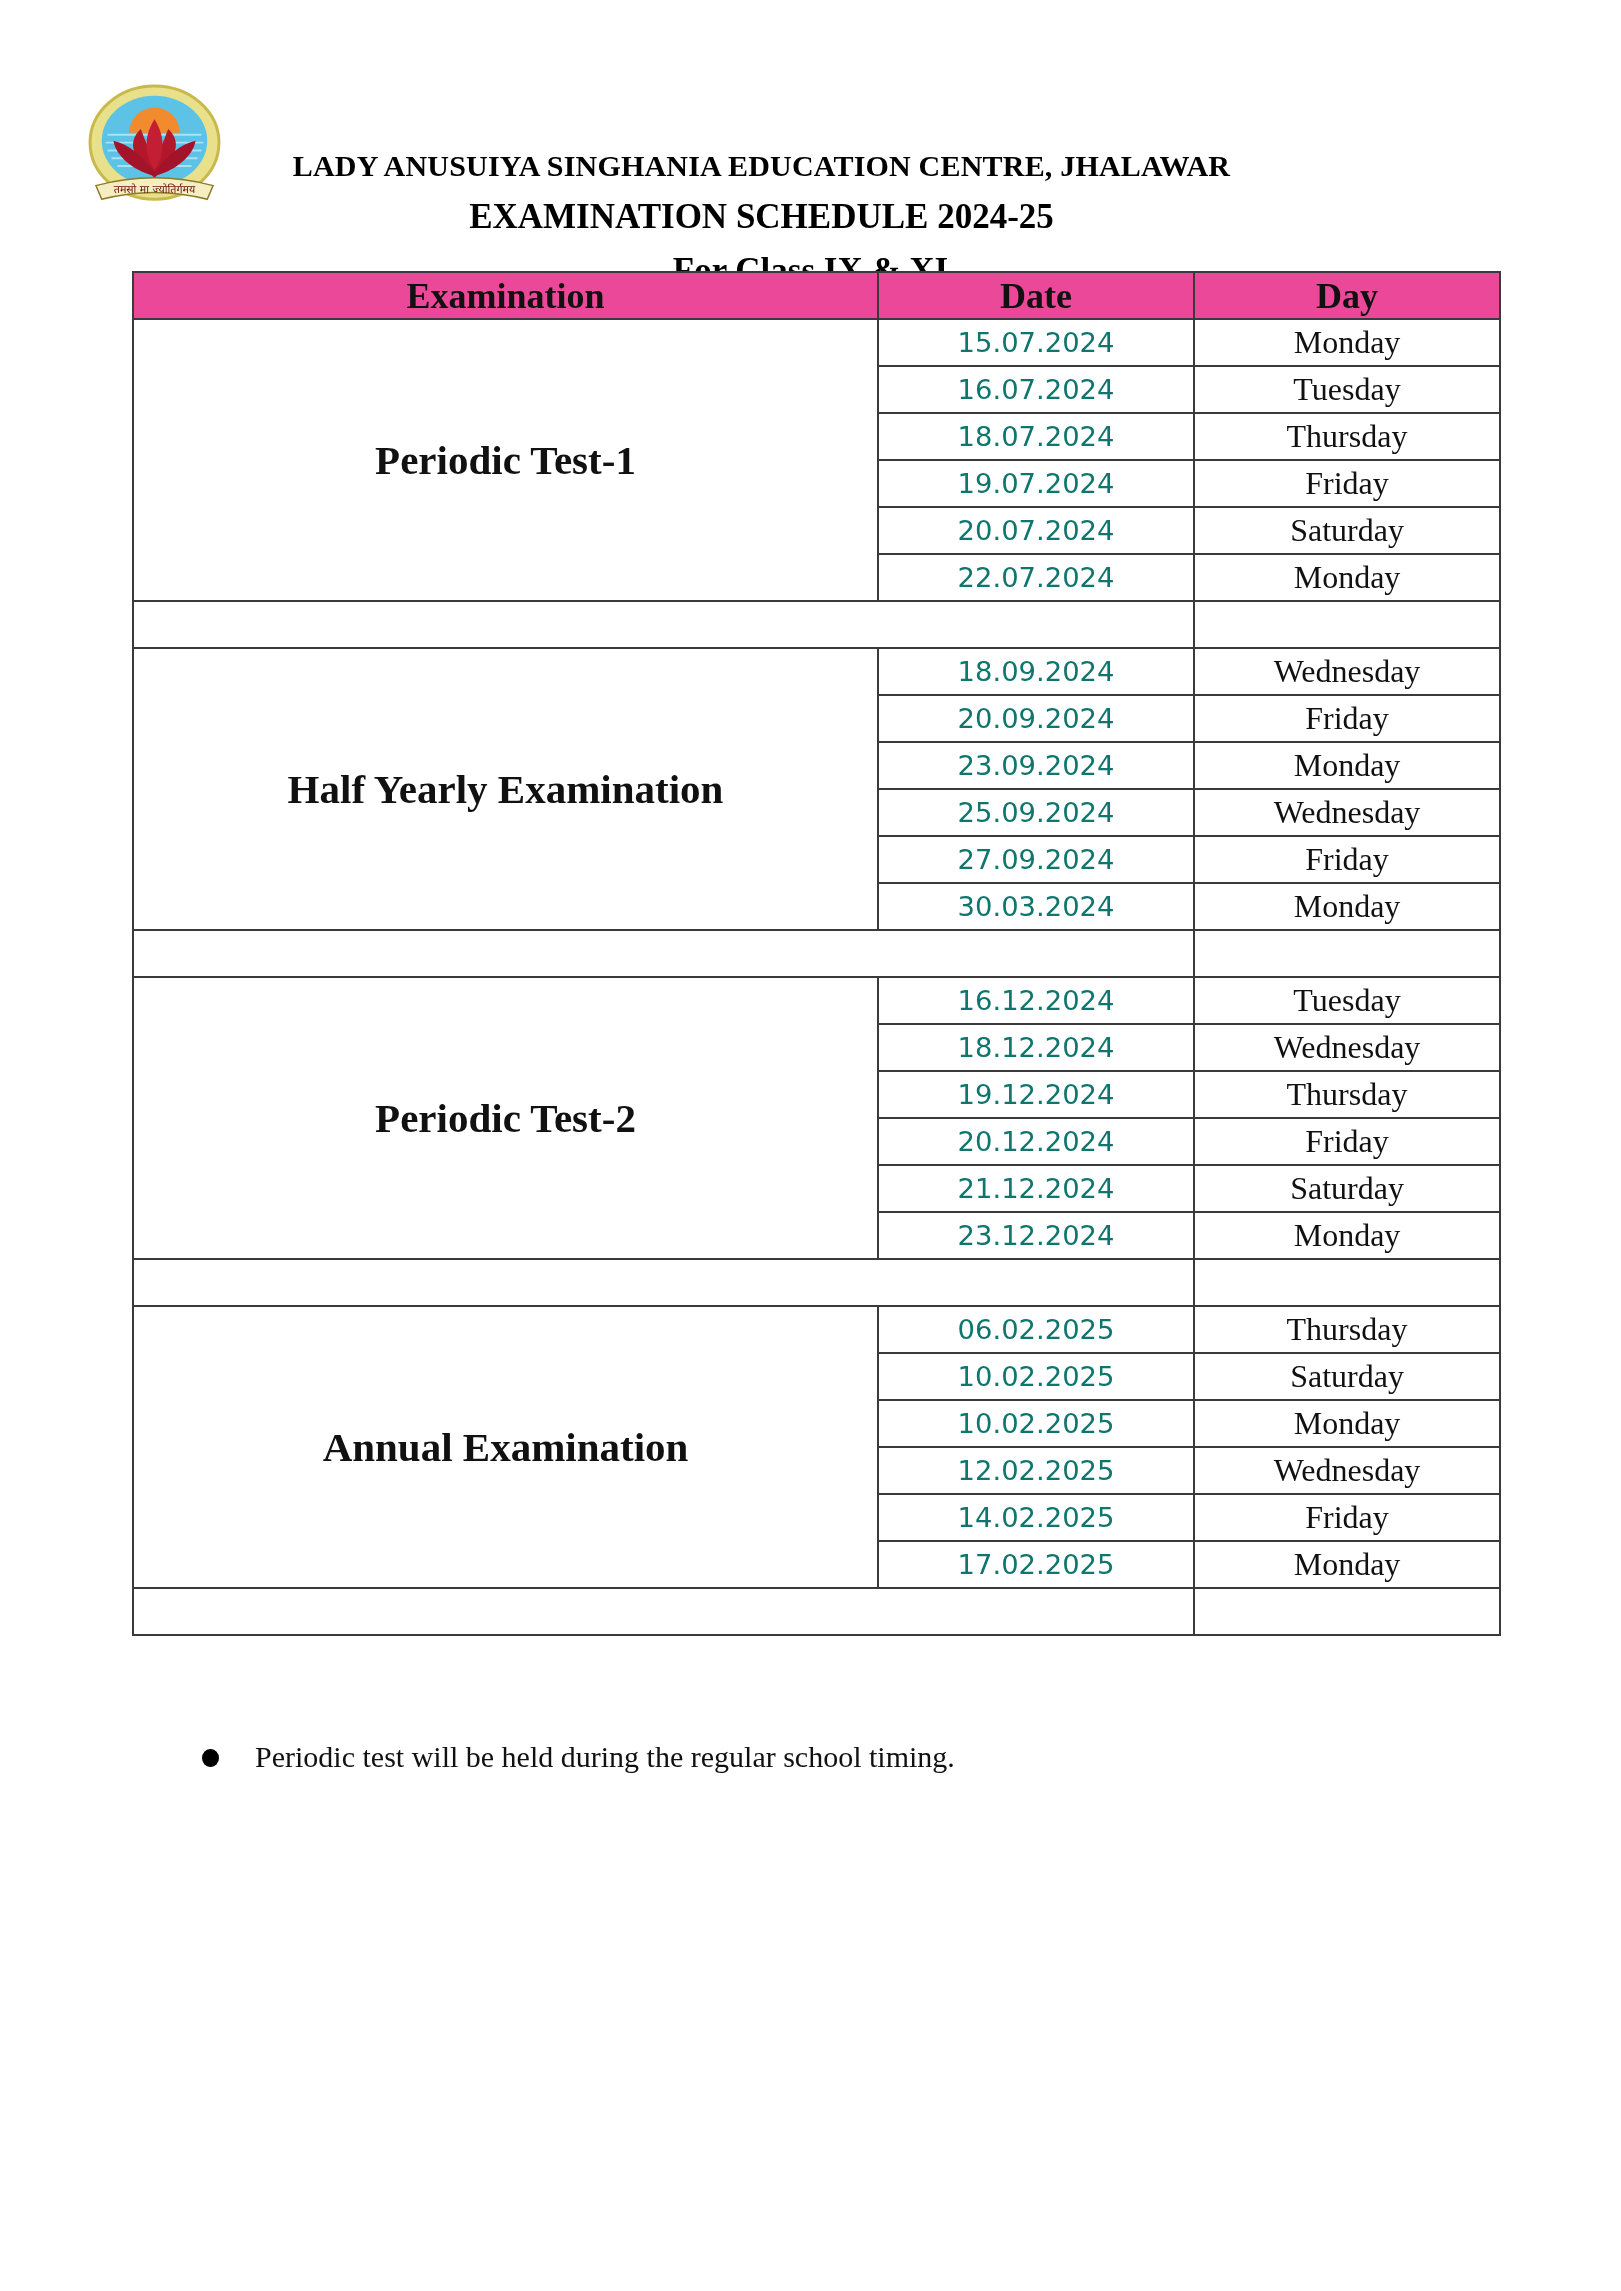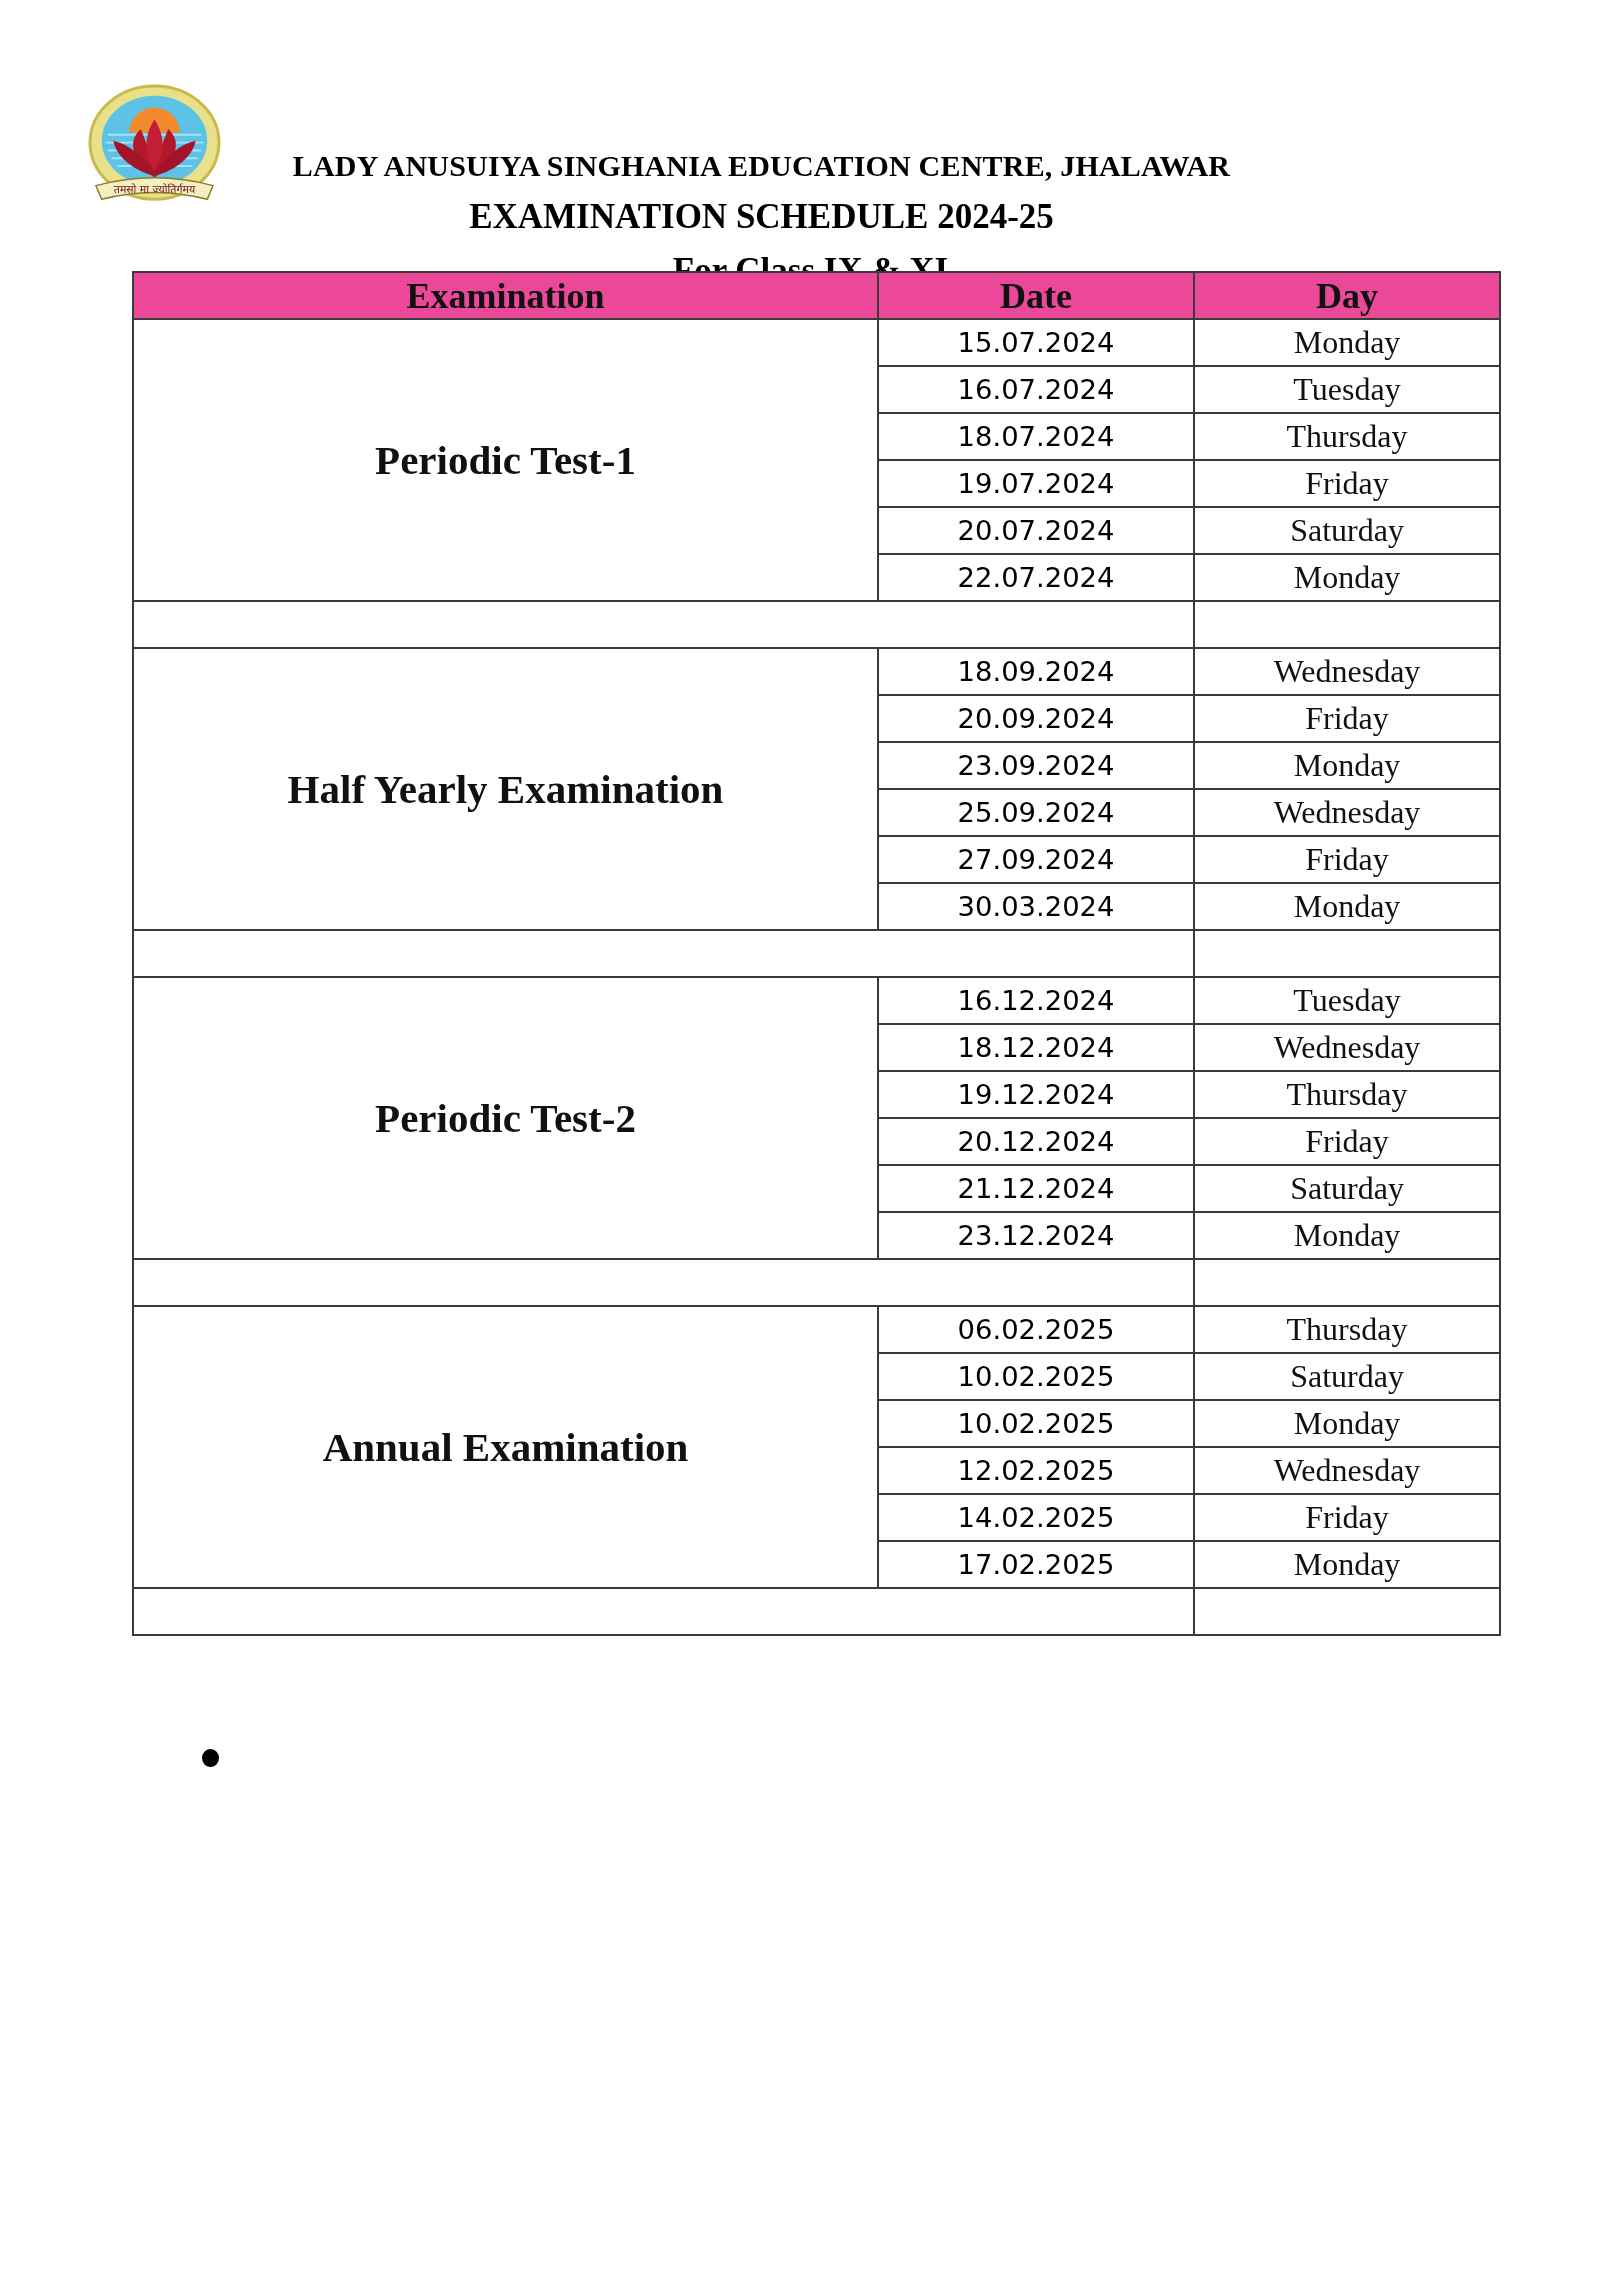--- a/index.html
+++ b/index.html
@@ -15,21 +15,21 @@
 
   table.sched { position: absolute; left: 132px; top: 271px; width: 1366px;
                 border-collapse: collapse; table-layout: fixed; }
   table.sched col.c1 { width: 745px; }
   table.sched col.c2 { width: 316px; }
   table.sched col.c3 { width: 306px; }
   table.sched th, table.sched td { border: 2px solid #3a3a3a; padding: 0; text-align: center;
                                     vertical-align: middle; height: 45px; }
   table.sched thead th { background: #ec4899; font-size: 36px; font-weight: bold; height: 45px; }
   td.exam-name { font-size: 41px; font-weight: bold; }
-  td.date { font-family: "DejaVu Sans", "Liberation Sans", sans-serif; font-size: 27.4px; color: #000000; }
+  td.date { font-family: "DejaVu Sans", "Liberation Sans", sans-serif; font-size: 27.4px; color: #0f766e; }
   td.day { font-size: 32px; }
   tr.spacer td { height: 45px; }
 
   .notes { position: absolute; left: 196px; top: 1735px; width: 1225px; font-size: 30px; line-height: 43px; }
   .note { position: relative; padding-left: 59px; margin-bottom: 3.9px; }
   .bullet { position: absolute; left: 5.9px; top: 13.7px; width: 16.7px; height: 18.6px; border-radius: 50%; background: #000; }
 </style>
 </head>
 <body>
 
@@ -190,15 +190,16 @@
     <tr class="spacer">
       <td colspan="2"></td>
       <td></td>
     </tr>
   </tbody>
 </table>
 
 <div class="notes">
   <div class="note">
     <span class="bullet"></span>
+    <span>Periodic test will be held during the regular school timing.</span>
   </div>
 </div>
 
 
 </body></html>

